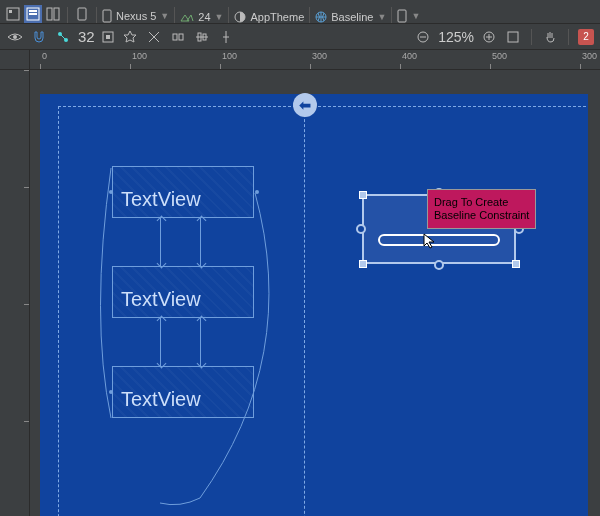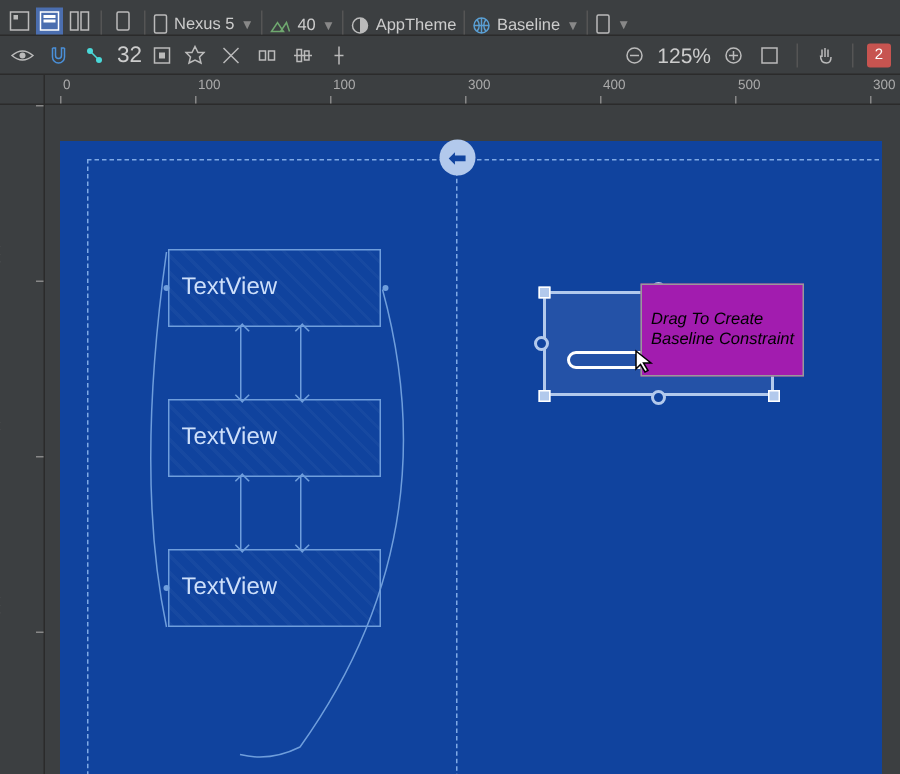--- a/index.html
+++ b/index.html
@@ -197,23 +197,23 @@
     color: #10439e;
     font-size: 14px;
     font-weight: bold;
   }
   .tv {
     position: absolute;
     width: 142px;
     height: 52px;
     border: 1px solid #6f9edc;
     color: #cddffa;
-    font-size: 16px;
-    display: flex;
-    align-items: center;
+    font-size: 20px;
+    display: flex;
+    align-items: flex-end;
     padding: 6px 8px;
     background: repeating-linear-gradient(
       45deg,
       rgba(255,255,255,0.03),
       rgba(255,255,255,0.03) 2px,
       transparent 2px,
       transparent 8px
     );
   }
   .chain {
@@ -269,28 +269,27 @@
   }
   .baseline-bar {
     position: absolute;
     height: 12px;
     border: 2px solid #fff;
     border-radius: 6px;
     background: transparent;
   }
   .tooltip {
     position: absolute;
-    background: #a21caf;
+    background: #be185d;
     color: #000;
     font-size: 11px;
-    padding: 17px 6px;
+    padding: 6px 6px;
     border: 1px solid #999;
     white-space: pre;
     line-height: 1.2;
-    font-style: italic;
   }
   .cursor {
     position: absolute;
     font-size: 16px;
     color: #000;
     pointer-events: none;
   }
   .dot {
     position: absolute;
     width: 4px;
@@ -334,21 +333,21 @@
         <rect x="1" y="1" width="8" height="12" rx="1" fill="none" stroke="#bbb"></rect>
       </svg>
     <span>Nexus 5</span>
     <span class="dd">▼</span>
   </div>
   <div class="sep"></div>
   <div class="tb-label">
     <svg width="14" height="12">
         <path d="M1 10 L5 4 L9 10 Z M7 10 L11 4 L13 10" fill="none" stroke="#6fa86f"></path>
       </svg>
-    <span>40</span>
+    <span>24</span>
     <span class="dd">▼</span>
   </div>
   <div class="sep"></div>
   <div class="tb-label">
     <svg width="12" height="12">
         <circle cx="6" cy="6" r="5" fill="none" stroke="#bbb"></circle>
         <path d="M6 1 A5 5 0 0 1 6 11 Z" fill="#bbb"></path>
       </svg>
     <span>AppTheme</span>
   </div>

